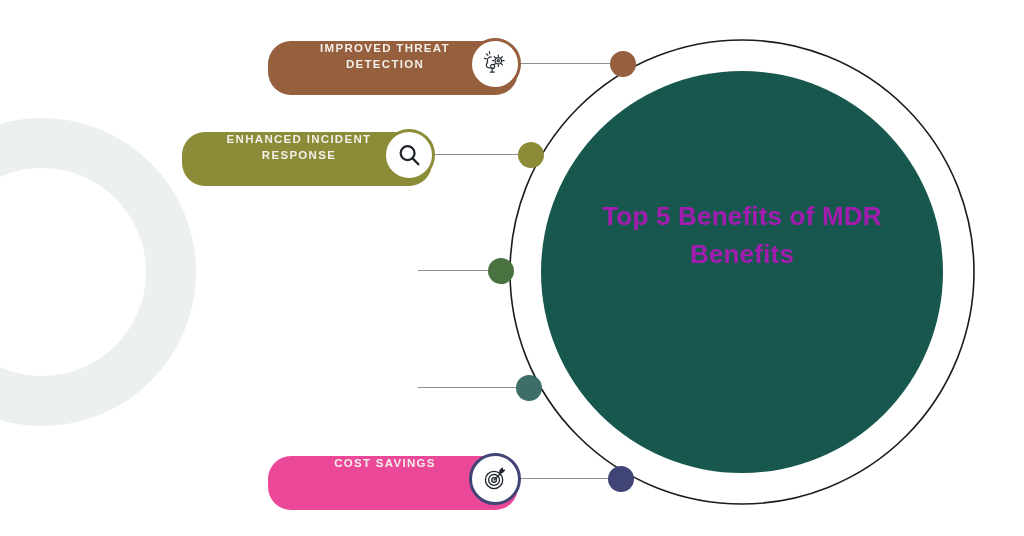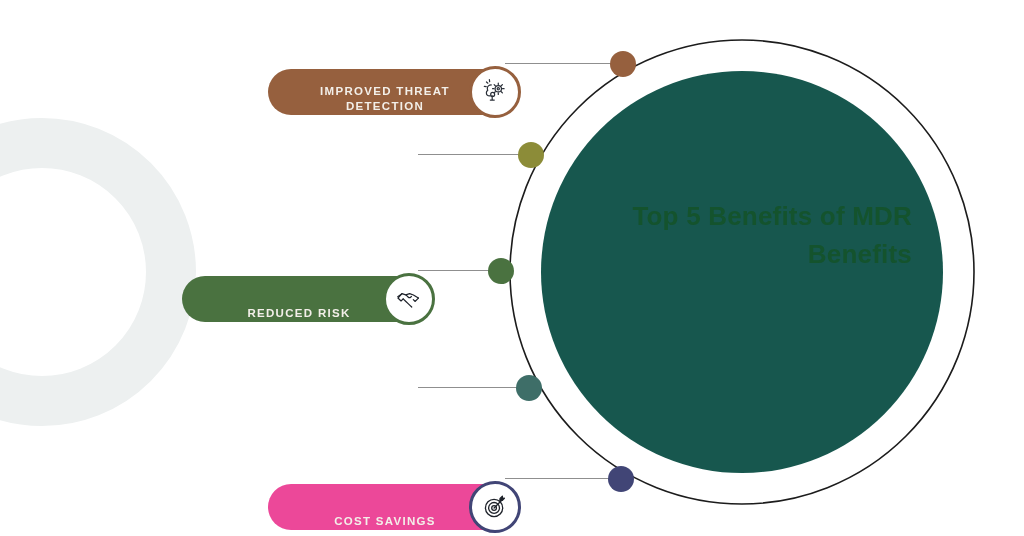--- a/index.html
+++ b/index.html
@@ -39,37 +39,36 @@
     width: 1024px;
     height: 536px;
     overflow: visible;
   }
 
   .hub-title {
     position: absolute;
     left: 572px;
     top: 198px;
     width: 340px;
-    text-align: right;
-    color: #14532d;
+    text-align: center;
+    color: #a21caf;
     font-size: 26px;
     font-weight: bold;
     line-height: 1.45;
     letter-spacing: 0.2px;
   }
 
   
   .pill {
     position: absolute;
-    height: 46px;
+    height: 54px;
     border-radius: 23px;
     display: flex;
-    align-items: flex-end;
+    align-items: flex-start;
     box-sizing: border-box;
-    margin-top: 28px;
   }
   .pill-label {
     flex: 1;
     text-align: center;
     color: #f3efe9;
     font-size: 11.5px;
     font-weight: bold;
     letter-spacing: 1.3px;
     line-height: 1.35;
     padding-left: 18px;
@@ -138,36 +137,36 @@
         <circle cx="19.5" cy="12.5" r="1.2"></circle>
         <circle cx="13.5" cy="18.6" r="2.1"></circle>
         <path d="M8.4 6.6l-1.5-1.3M6.6 10.3l-2-.4M10.3 4.9l-.3-2"></path>
       </svg>
     </div>
   </div>
 
   <div class="connector" style="left:418px; top:154px; width:114px;"></div>
   <div class="node-dot" style="left:518px; top:142px; background:#8C8C38;"></div>
 
+  <div class="pill" style="left:182px; top:132px; width:250px; background:#8C8C38;">
+    <div class="pill-label">
+      <span>ENHANCED INCIDENT</span><br>
+      <span>RESPONSE</span>
+    </div>
+    <div class="badge" style="border:3px solid #8C8C38;">
+      <svg width="30" height="30" viewBox="0 0 32 32" fill="none" stroke="#1e222a" stroke-width="2.4" stroke-linecap="round">
+        <circle cx="14.5" cy="14" r="7.4"></circle>
+        <path d="M19.9 19.6l6.1 6.3"></path>
+      </svg>
+    </div>
+  </div>
 
   <div class="connector" style="left:418px; top:270px; width:88px;"></div>
   <div class="node-dot" style="left:488px; top:258px; background:#4A7240;"></div>
 
-  <div class="pill" style="left:182px; top:248px; width:250px; background:#4A7240;">
-    <div class="pill-label">REDUCED RISK</div>
-    <div class="badge" style="border:3px solid #4A7240;">
-      <svg width="30" height="30" viewBox="0 0 32 32" fill="none" stroke="#1e222a" stroke-width="1.3" stroke-linecap="round" stroke-linejoin="round">
-        <path d="M4 13.5l4.5-3.2 4 1.3 4.2-1.3 4 1.4L26 15"></path>
-        <path d="M8.5 10.3L4.2 15l3.3 3.1 2.3-2.2"></path>
-        <path d="M9.8 15.9l2.6 2.5M12.4 18.4l2.4 2.3M14.8 20.7l2.2 2.1M17 22.8l1.9 1.8"></path>
-        <path d="M26 15l-3.4 3.6-2-1.9"></path>
-        <path d="M12.7 11.6l2.6 2.5c.7.7 1.7.7 2.4 0l.9-.9"></path>
-      </svg>
-    </div>
-  </div>
 
   <div class="connector" style="left:418px; top:387px; width:112px;"></div>
   <div class="node-dot" style="left:516px; top:375px; background:#3E6E68;"></div>
 
 
   <div class="connector" style="left:505px; top:478px; width:118px;"></div>
   <div class="node-dot" style="left:608px; top:466px; background:#414576;"></div>
 
   <div class="pill" style="left:268px; top:456px; width:250px; background:#ec4899;">
     <div class="pill-label">COST SAVINGS</div>

